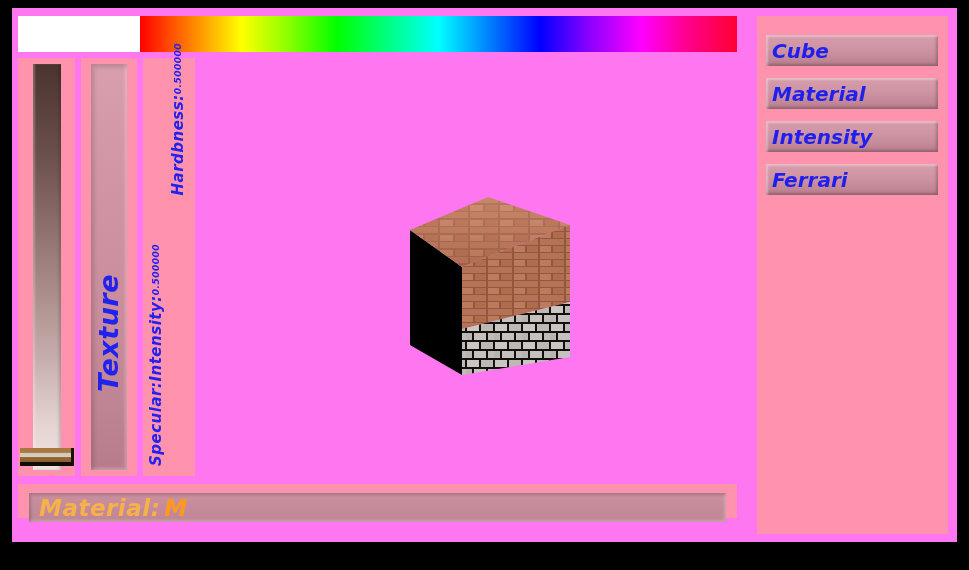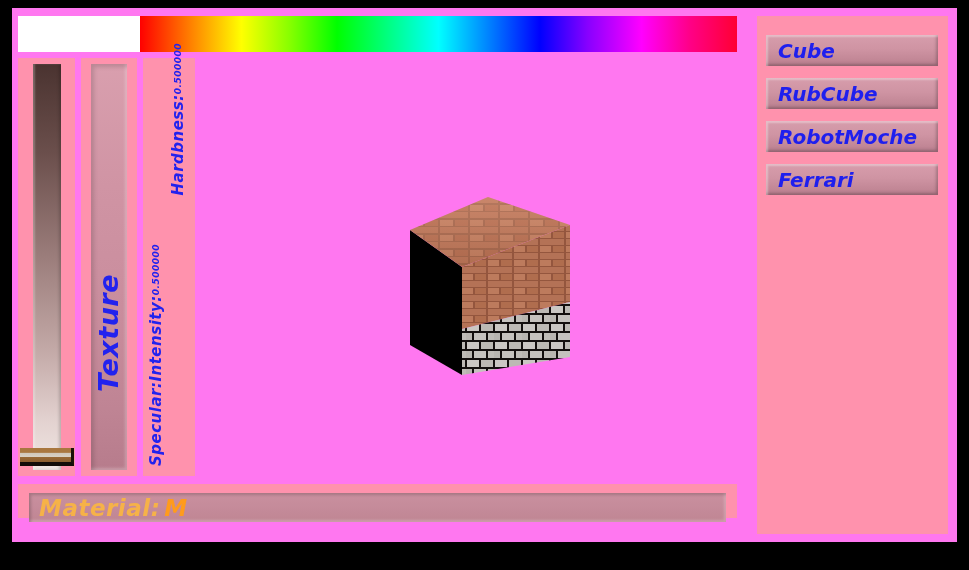--- a/index.html
+++ b/index.html
@@ -82,21 +82,21 @@
   .right-panel{
     position:absolute; left:757px; top:16px; width:191px; height:518px;
     background:#ff92ad;
   }
   .obj-btn{
     position:absolute; left:9px; width:172px; height:31px;
     background:linear-gradient(to bottom,#d79dac 0%, #cf94a3 45%, #c28796 80%, #b77d8d 100%);
     box-shadow: inset 2px 2px 2px rgba(255,255,255,.35), inset -2px -2px 3px rgba(0,0,0,.22);
     display:flex; align-items:center;
     color:#1f1fee; font-size:20px; font-style:italic; font-weight:bold;
-    padding-left:12px; cursor:pointer; white-space:nowrap; overflow:hidden;
+    padding-left:6px; cursor:pointer; white-space:nowrap; overflow:hidden;
   }
   .b0{ top:19px; } .b1{ top:62px; } .b2{ top:105px; } .b3{ top:148px;text-align:center; }
 
   
   .material-bar{
     position:absolute; left:18px; top:484px; width:719px; height:34px;
     background:#ff92ad;
   }
   .material-inner{
     position:absolute; left:11px; top:9px; width:697px; height:29px;
@@ -184,24 +184,24 @@
         <polygon points="52,70 160,28 160,160 52,178" fill="#000000" opacity="0.06"></polygon>
       </svg>
     </div>
   </div>
 
   <div class="right-panel">
     <div class="obj-btn b0">
       <span>Cube</span>
     </div>
     <div class="obj-btn b1">
-      <span>RubCube</span>
+      <span>Material</span>
     </div>
     <div class="obj-btn b2">
-      <span>RobotMoche</span>
+      <span>Intensity</span>
     </div>
     <div class="obj-btn b3">
       <span>Ferrari</span>
     </div>
   </div>
 
   <div class="material-bar">
     <div class="material-inner">
       <span class="mat-key">Material:</span>
       <span class="mat-val">M</span>

